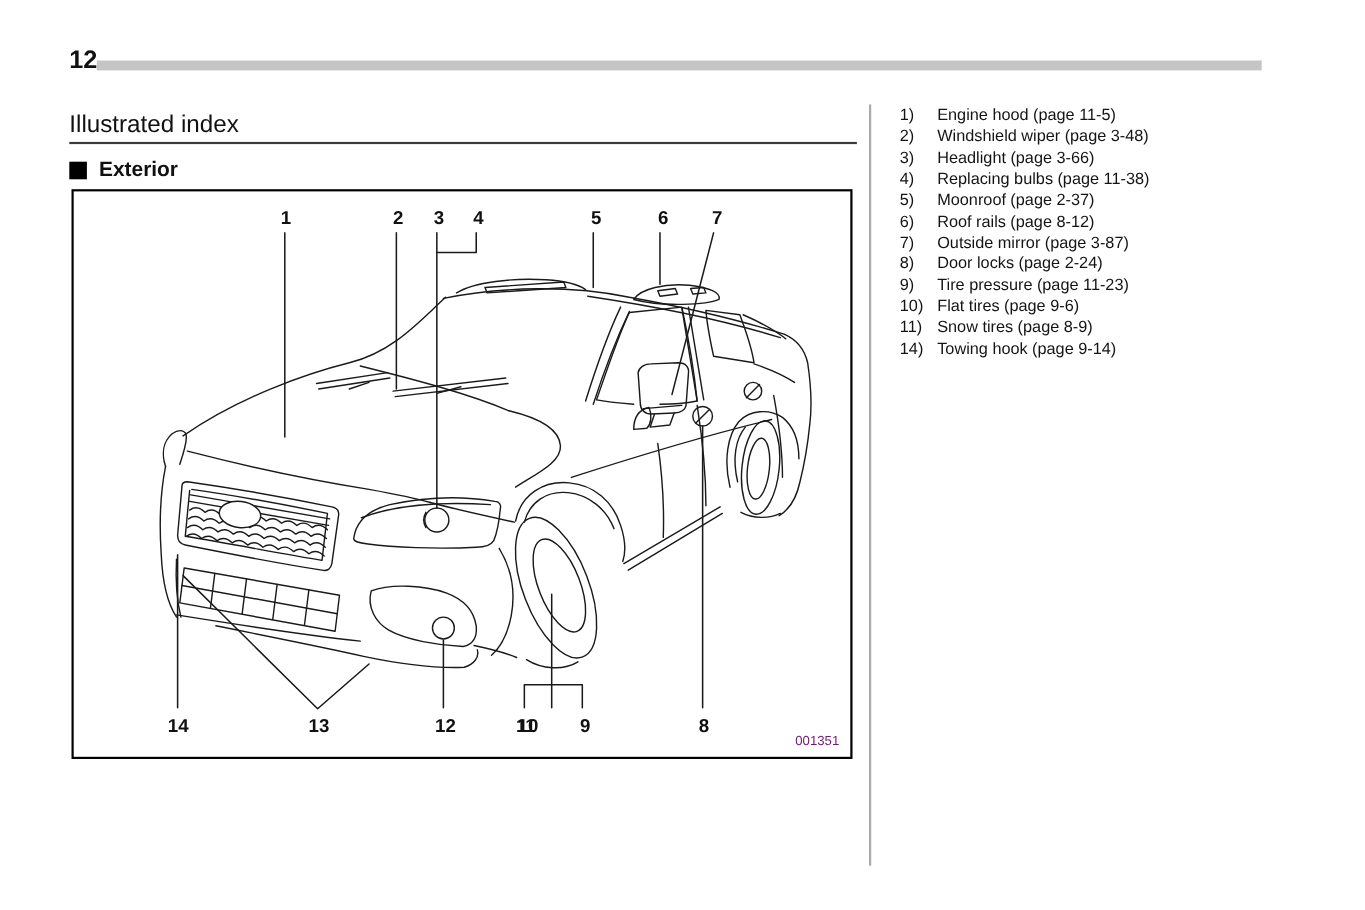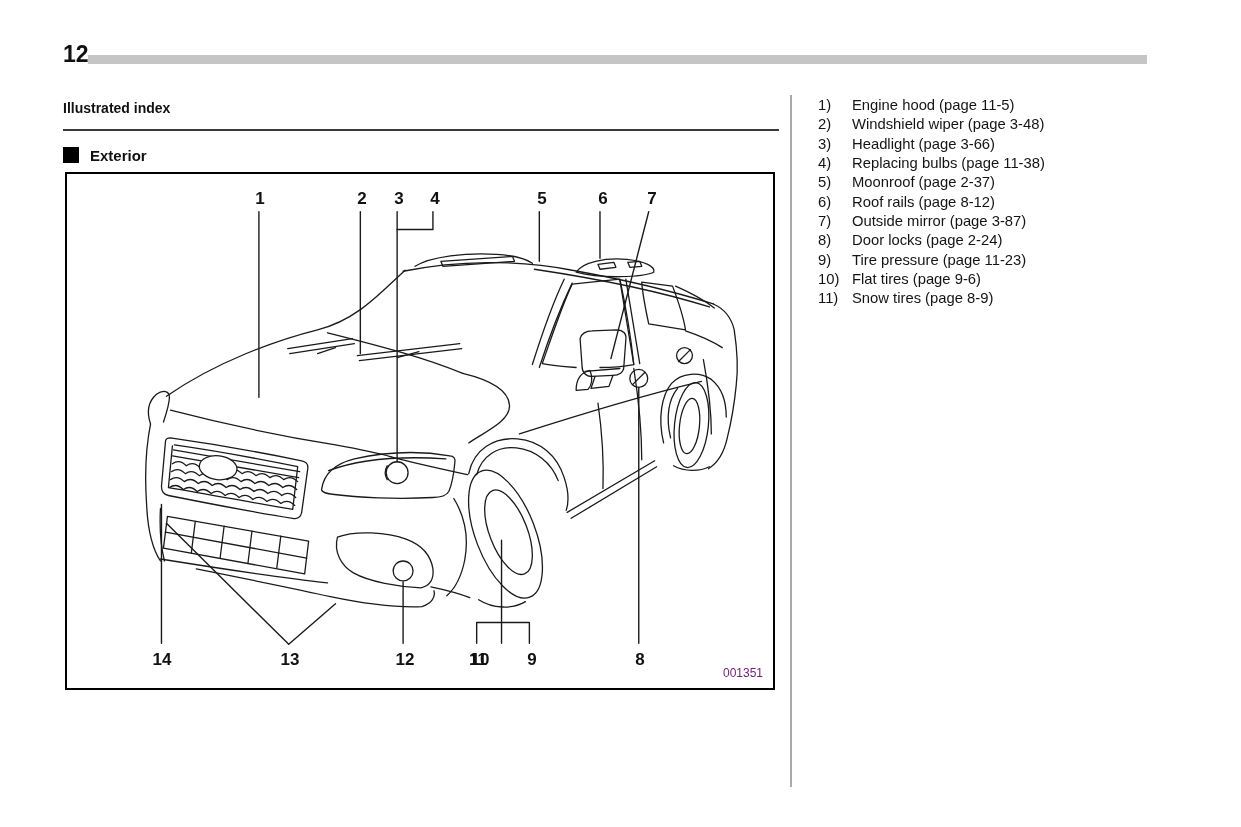--- a/index.html
+++ b/index.html
@@ -5,26 +5,26 @@
   * { margin:0; padding:0; box-sizing:border-box; }
   html,body { width:1241px; height:827px; background:#fff; overflow:hidden;
     font-family:"Liberation Sans","DejaVu Sans",sans-serif; color:#111; }
   .page { position:relative; width:1241px; height:718px; background:#fff; }
 
   .page-num { position:absolute; left:63px; top:41px; font-size:23px; font-weight:bold;
     letter-spacing:0px; z-index:2; }
   .header-bar { position:absolute; left:88px; top:55px; width:1059px; height:9px;
     background:#c5c5c5; z-index:1; }
 
-  .doc-title { position:absolute; left:63px; top:100px; font-size:14px; font-weight:bold; }
+  .doc-title { position:absolute; left:63px; top:100px; font-size:22px; font-weight:normal; }
   .title-rule { position:absolute; left:63px; top:129px; width:716px; height:2px; background:#3a3a3a; }
 
   .section-head { position:absolute; left:63px; top:144px; height:22px; display:flex; align-items:center; }
   .section-sq { display:inline-block; width:16px; height:16px; background:#000; margin-right:11px; }
-  .section-label { font-size:15px; font-weight:bold; }
+  .section-label { font-size:19px; font-weight:bold; }
 
   .figure-box { position:absolute; left:65px; top:172px; width:710px; height:518px;
     border:2px solid #000; background:#fff; }
   .figure-box svg { position:absolute; left:0; top:0; width:706px; height:514px; }
   .co { position:absolute; transform:translateX(-50%); font-size:17px; font-weight:bold;
     line-height:20px; white-space:nowrap; }
   .fig-code { position:absolute; right:10px; bottom:8px; font-size:12px; color:#701a75; }
 
   .divider { position:absolute; left:790px; top:95px; width:2px; height:692px; background:#aaa; }
 
@@ -219,15 +219,19 @@
         <span class="idx-text"><span>Tire pressure</span><span class="pref">(page 11-23)</span></span>
       </div>
     <div class="idx-row">
         <span class="idx-num">10)</span>
         <span class="idx-text"><span>Flat tires</span><span class="pref">(page 9-6)</span></span>
       </div>
     <div class="idx-row">
         <span class="idx-num">11)</span>
         <span class="idx-text"><span>Snow tires</span><span class="pref">(page 8-9)</span></span>
       </div>
+    <div class="idx-row">
+        <span class="idx-num">14)</span>
+        <span class="idx-text"><span>Towing hook</span><span class="pref">(page 9-14)</span></span>
+      </div>
   </div>
 
 </div>
 
 </body></html>

